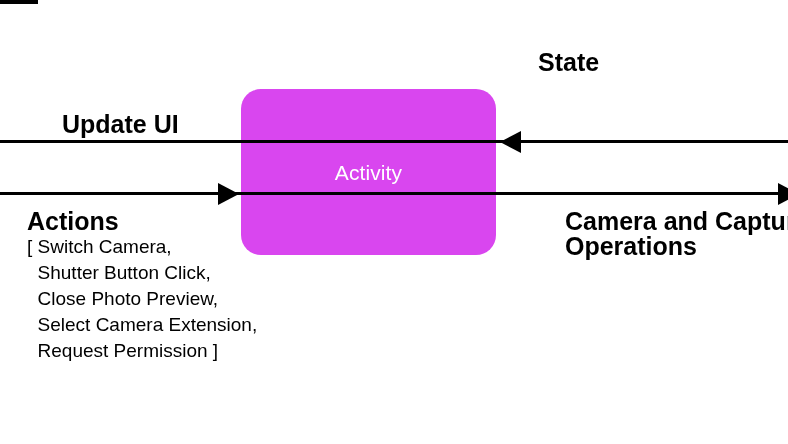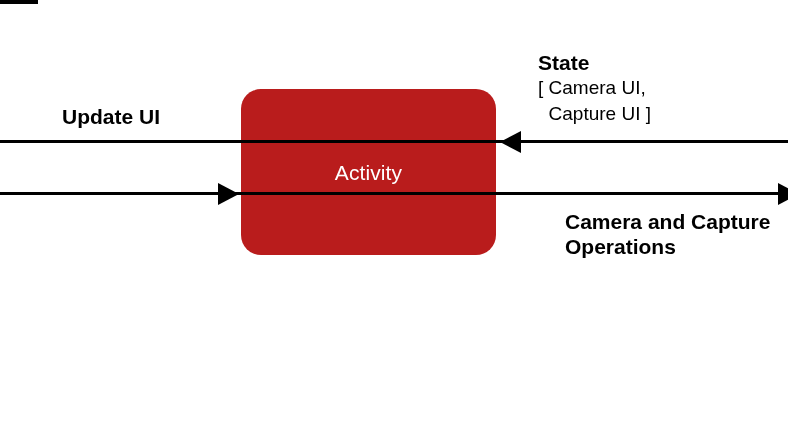--- a/index.html
+++ b/index.html
@@ -28,21 +28,21 @@
     background: #000000;
   }
 
   
   .node-activity {
     position: absolute;
     left: 241px;
     top: 89px;
     width: 255px;
     height: 166px;
-    background: #b91c1c;
+    background: #d946ef;
     border-radius: 20px;
     display: flex;
     align-items: center;
     justify-content: center;
     z-index: 1;
   }
   .node-activity-label {
     color: #ffffff;
     font-size: 21px;
     font-weight: 400;
@@ -89,33 +89,33 @@
     top: 183px;
   }
 
   
   .label-block {
     position: absolute;
     z-index: 4;
     color: #000000;
   }
   .label-heading {
-    font-size: 21px;
+    font-size: 25px;
     font-weight: bold;
     line-height: 25px;
     white-space: pre;
   }
   .label-list {
     font-size: 19px;
     font-weight: 400;
     line-height: 26px;
     white-space: pre;
   }
 
-  .label-update-ui { left: 62px;  top: 104px; }
+  .label-update-ui { left: 62px;  top: 112px; }
   .label-state     { left: 538px; top: 50px;  }
   .label-actions   { left: 27px;  top: 209px; }
   .label-camera-ops{ left: 537px; top: 209px; margin-left: 28px; }
 </style>
 </head>
 <body>
 
 <div id="canvas">
 
   <div class="crop-mark"></div>
@@ -130,23 +130,29 @@
   <div class="node-activity">
     <span class="node-activity-label">Activity</span>
   </div>
 
   <div class="label-block label-update-ui">
     <div class="label-heading">Update UI</div>
   </div>
 
   <div class="label-block label-state">
     <div class="label-heading">State</div>
-    <div class="label-list">[ Camera UI,
-  Capture UI ]</div>
   </div>
 
+  <div class="label-block label-actions">
+    <div class="label-heading">Actions</div>
+    <div class="label-list">[ Switch Camera,
+  Shutter Button Click,
+  Close Photo Preview,
+  Select Camera Extension,
+  Request Permission ]</div>
+  </div>
 
   <div class="label-block label-camera-ops">
     <div class="label-heading">Camera and Capture
 Operations</div>
   </div>
 
 </div>
 
 </body></html>

